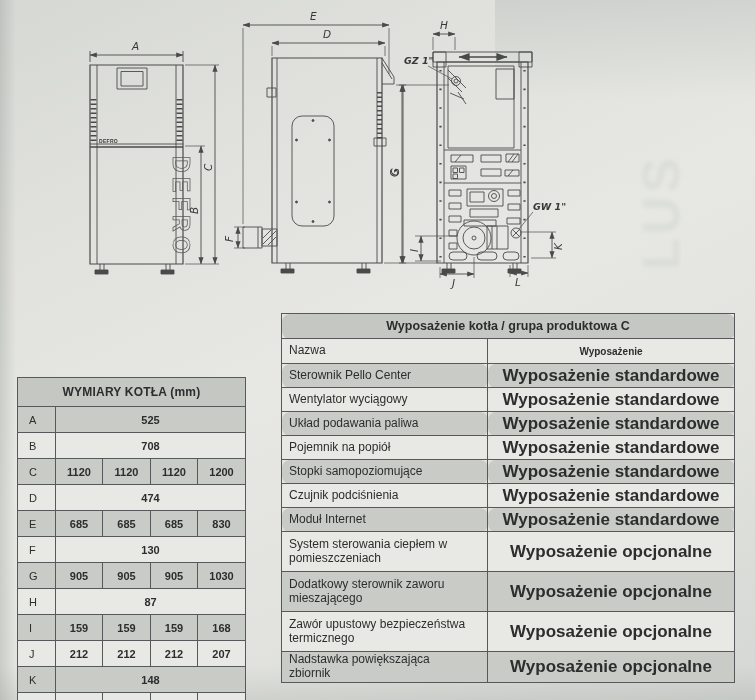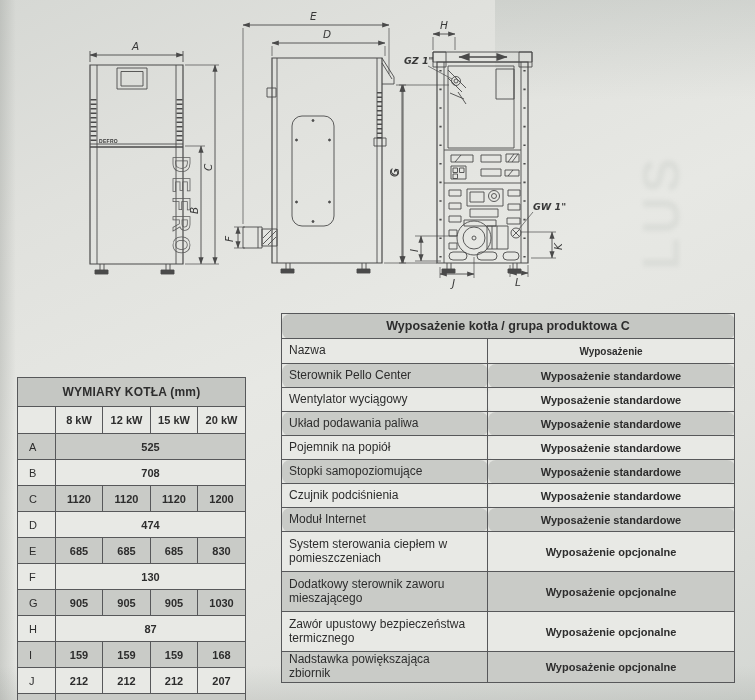--- a/index.html
+++ b/index.html
@@ -41,21 +41,21 @@
   .dims td{height:17px;padding:4px;text-align:center;margin-top:20px;}
   .dims tr.t td{height:20px;font-size:12px;letter-spacing:.2px;}
   .dims tr.h td{height:18px;font-weight:bold;background:#e8e9e5;font-size:11px;}
   .dims td.lc{text-align:left;padding-left:11px;}
   .dims td.vc{font-weight:bold;}
 
   .equip{left:281px;top:313px;width:453px;font-size:12px;}
   .equip tr.t td{height:22px;font-size:12.5px;border-radius:8px;}
   .equip tr.h td{height:22px;background:#e8e9e5;}
   .equip td.nm{padding:1px 20px 1px 7px;text-align:left;line-height:1.15;}
-  .equip td.ev{padding:0;text-align:center;font-weight:bold;font-size:11px;}
+  .equip td.ev{padding:0;text-align:center;font-weight:bold;font-size:17px;}
   .equip tr.r1 td{height:21px;border-radius:8px;}
   .equip tr.r2 td{height:37px;}
   .equip tr.r3 td{height:26px;}
   .equip tr.h td.ev{font-size:10px;}
 </style>
 </head>
 <body>
 
 <div class="photo">
   <div class="shade-top"></div>
@@ -271,27 +271,20 @@
         <col style="width:38px">
         <col style="width:47px">
         <col style="width:48px">
         <col style="width:47px">
         <col style="width:48px">
       </colgroup>
     <tbody>
         <tr class="t">
           <td colspan="5">WYMIARY KOTŁA (mm)</td>
         </tr>
-    <tr class="h">
-      <td></td>
-      <td>8 kW</td>
-      <td>12 kW</td>
-      <td>15 kW</td>
-      <td>20 kW</td>
-    </tr>
     <tr class="g">
           <td class="lc">A</td>
           <td class="vc" colspan="4">525</td>
         </tr>
     <tr class="w">
           <td class="lc">B</td>
           <td class="vc" colspan="4">708</td>
         </tr>
     <tr class="g">
           <td class="lc">C</td>

